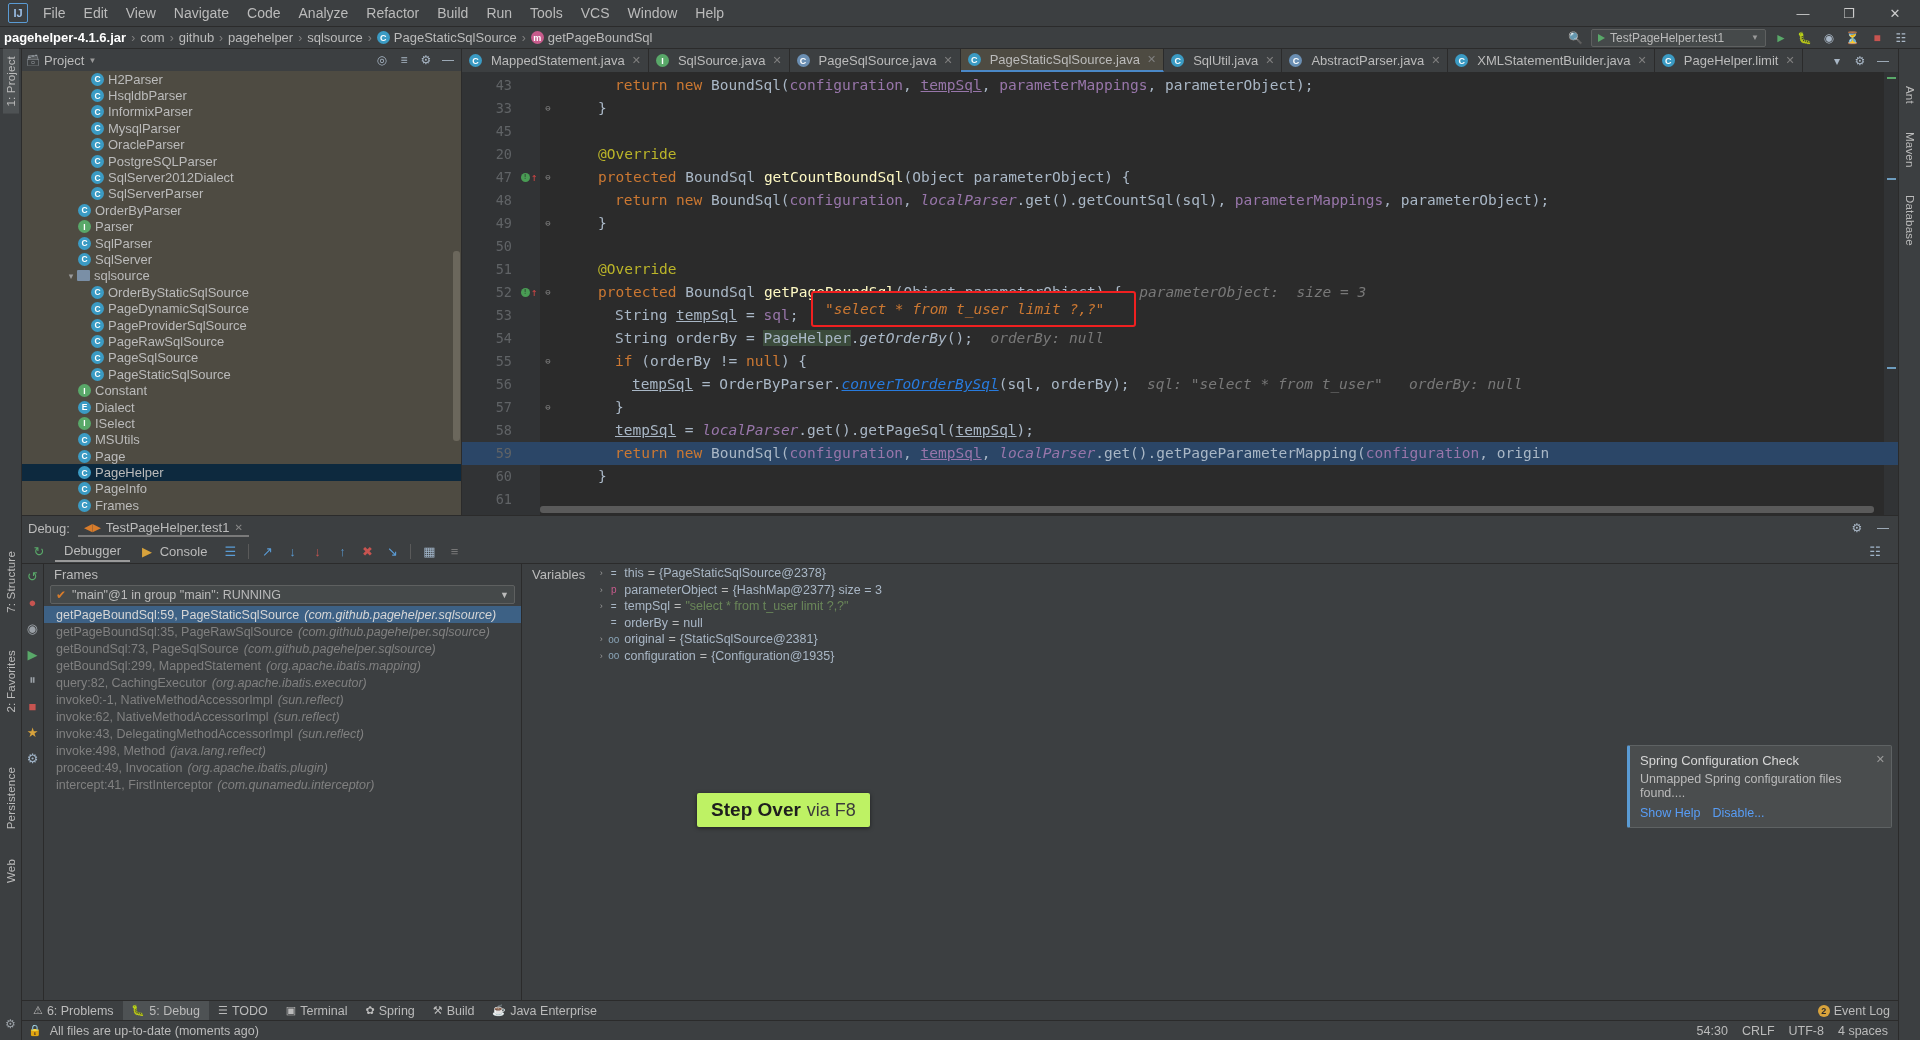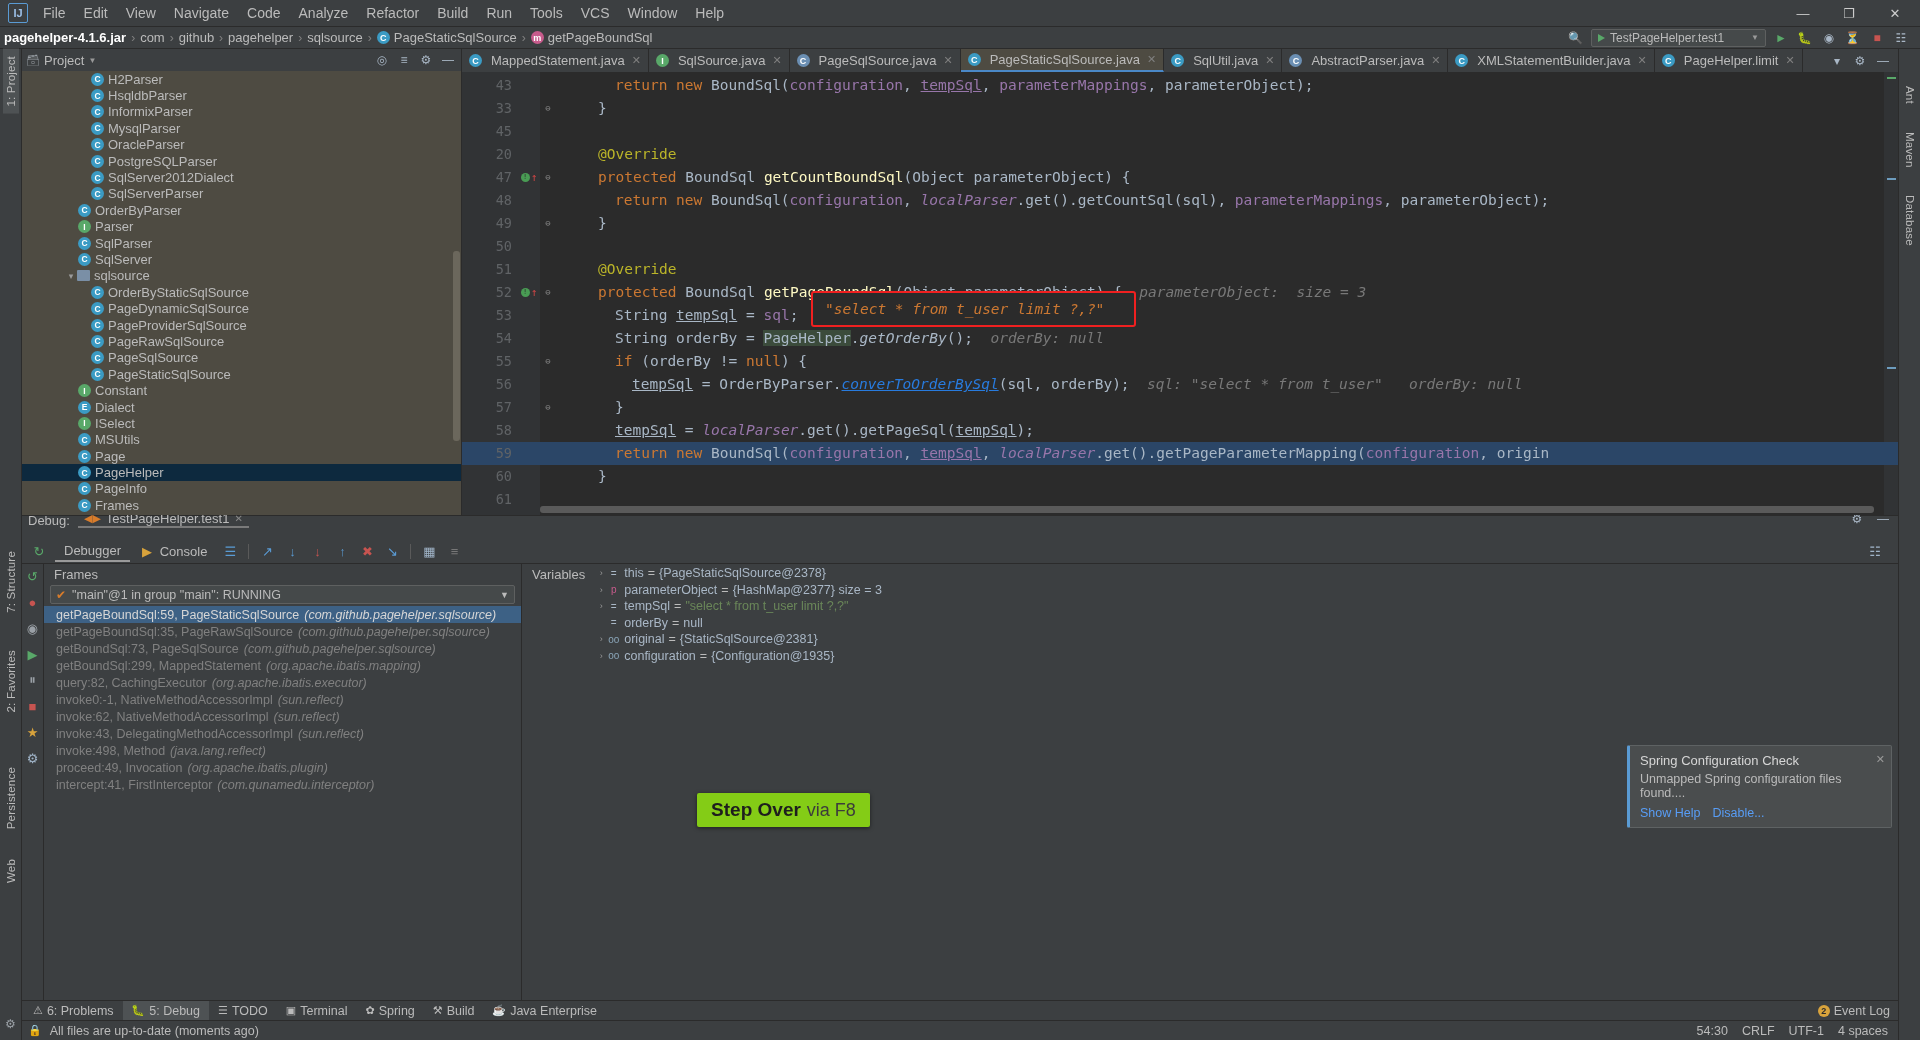--- a/index.html
+++ b/index.html
@@ -123,21 +123,21 @@
             font-family:"DejaVu Sans Mono", monospace; font-size:14.5px;
             color:#cc7832; font-style:italic; z-index:6;}
   .hscroll-edit { position:absolute; left:78px; right:24px; bottom:2px; height:7px;
                   background:#5a5a5a; border-radius:3px;}
   .marker-right { position:absolute; right:0; top:0; bottom:0; width:14px; background:#313335;}
   .mk { position:absolute; right:2px; width:9px; height:2px;}
 
   
   .debug-panel { flex:1 1 auto; display:flex; flex-direction:column; background:#3c3f41;
                  border-top:1px solid #2b2b2b; min-height:0;}
-  .dbg-head { height:21px; display:flex; align-items:flex-end; padding:12px 6px; gap:8px;
+  .dbg-head { height:21px; display:flex; align-items:center; padding:12px 6px; gap:8px;
               font-size:13px; flex:0 0 21px;}
   .dbg-tab { display:flex;align-items:center;gap:5px; padding:0 6px; border-bottom:2px solid #7a7a7a;}
   .dbg-head-right{margin-left:auto;display:flex;gap:8px;align-items:center;}
   .dbg-toolbar { height:24px; display:flex; align-items:center; gap:3px; padding:0 4px;
                  flex:0 0 24px; border-bottom:1px solid #2b2b2b;}
   .dtab { padding:2px 9px; font-size:13px; color:#bbbbbb;}
   .dtab.active { border-bottom:2px solid #9a9a9a; }
   .tb-ico { width:22px;height:20px;display:flex;align-items:center;justify-content:center;
             font-size:13px;color:#a0b4c8;}
   .vsep { width:1px;height:15px;background:#5a5a5a;margin:0 4px;}
@@ -168,21 +168,21 @@
   .vexp { width:12px;text-align:center;color:#9a9a9a;font-size:9px;flex:0 0 12px;}
   .vico { width:13px;flex:0 0 13px;margin-right:4px;display:flex;align-items:center;
           justify-content:center;font-size:10px;}
   .vname { color:#a9b7c6; }
   .veq { color:#bbbbbb; margin:0 4px;}
   .vval { color:#a9b7c6; }
   .vstr { color:#6a8759; }
 
   
   .stepover { position:absolute; left:697px; top:793px; width:173px; height:34px;
-              background:#84cc16; border-radius:2px; display:flex; align-items:center;
+              background:#bef264; border-radius:2px; display:flex; align-items:center;
               justify-content:center; gap:6px; z-index:40; box-shadow:0 1px 4px rgba(0,0,0,.5);}
   .stepover .b { font-size:19px; font-weight:bold; color:#1e1e1e; }
   .stepover .n { font-size:18px; color:#3c3c3c; }
 
   
   .notif { position:absolute; right:28px; top:745px; width:265px; background:#4a4d4e;
            border:1px solid #5e6263; border-left:3px solid #5a9bd4; border-radius:2px;
            padding:7px 8px 7px 10px; z-index:35; font-size:12.5px;}
   .notif-title { color:#d6d6d6; font-size:13px; margin-bottom:4px;}
   .notif-body { color:#bbbbbb; font-size:12.5px; margin-bottom:6px;}
@@ -720,21 +720,21 @@
           </div>
         </div>
       </div>
 
       <div class="statusbar">
         <span class="lock-ico">🔒</span>
         <span>All files are up-to-date (moments ago)</span>
         <div class="sb-right">
           <span>54:30</span>
           <span>CRLF</span>
-          <span>UTF-1</span>
+          <span>UTF-8</span>
           <span>4 spaces</span>
         </div>
       </div>
     </div>
 
     <div class="rrail">
       <div class="vtab" style="margin-top:30px;">Ant</div>
       <div class="vtab" style="margin-top:14px;">Maven</div>
       <div class="vtab" style="margin-top:14px;">Database</div>
     </div>

